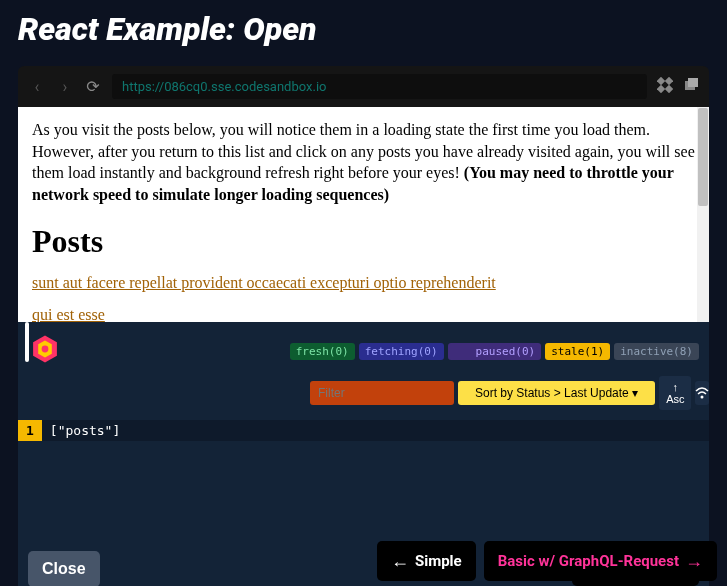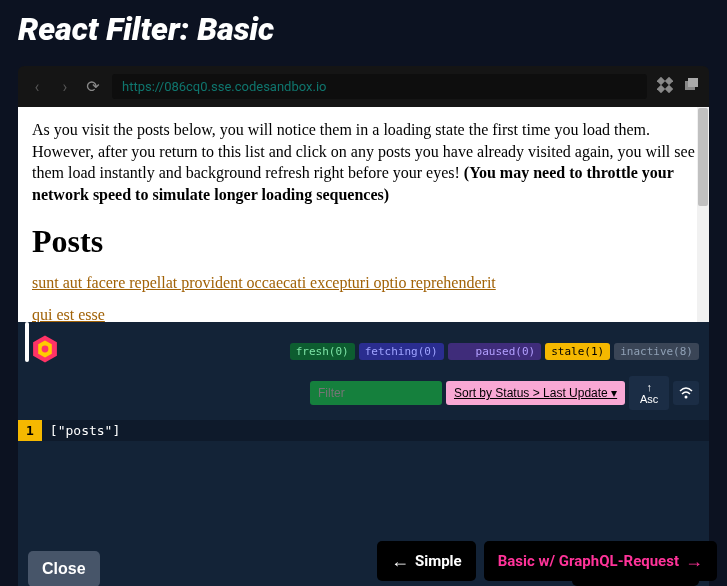--- a/index.html
+++ b/index.html
@@ -20,42 +20,42 @@
 .devtools-header { display: flex; align-items: center; padding: 10px 10px 6px; }
 .react-logo { margin-right: auto; }
 .status-badges { display: flex; gap: 4px; }
 .badge { font-size: 11px; padding: 2px 6px; border-radius: 3px; font-family: monospace; }
 .badge-fresh { background: #0d5d30; color: #7de3a6; }
 .badge-fetching { background: #2a2d8f; color: #9fa3ff; }
 .badge-paused { background: #3f2c7a; color: #b29fff; padding-left: 28px; }
 .badge-stale { background: #f5b800; color: #000; }
 .badge-inactive { background: #3a4556; color: #8fa0b5; }
 .devtools-controls { display: flex; align-items: center; gap: 4px; padding: 0 10px 10px 292px; }
-.filter-input { background: #15803d; border: none; padding: 5px 8px; font-size: 12px; border-radius: 3px; width: 132px; }
-.sort-btn { background: #f9a8d4; border: none; padding: 5px 8px; font-size: 12px; border-radius: 3px; cursor: pointer; white-space: nowrap; text-decoration: underline; }
+.filter-input { background: #c2410c; border: none; padding: 5px 8px; font-size: 12px; border-radius: 3px; width: 144px; }
+.sort-btn { background: #fde047; border: none; padding: 5px 17px; font-size: 12px; border-radius: 3px; cursor: pointer; white-space: nowrap; }
 .asc-btn { background: #1b2d45; color: #fff; border: none; padding: 5px 7px; font-size: 11px; border-radius: 3px; cursor: pointer; }
 .wifi-btn { background: #1b2d45; color: #fff; border: none; width: 26px; height: 24px; border-radius: 3px; cursor: pointer; display: flex; align-items: center; justify-content: center; }
 .query-row { display: flex; align-items: center; background: #0e1a2b; }
 .query-count { background: #f5b800; color: #000; font-family: monospace; font-weight: bold; padding: 3px 8px; font-size: 13px; }
 .query-key { color: #fff; font-family: monospace; font-size: 13px; padding: 3px 8px; }
 .devtools-body { height: 100px; }
 .devtools-footer { display: flex; padding: 10px; gap: 8px; align-items: center; }
 .close-btn { background: #475569; color: #fff; border: none; padding: 9px 14px; font-size: 16px; font-weight: bold; border-radius: 5px; cursor: pointer; }
 .open-sandbox-btn { background: #000; color: #fff; border: none; padding: 9px 14px; font-size: 14px; font-weight: bold; border-radius: 5px; cursor: pointer; margin-left: auto; }
 .side-handle { position: absolute; left: 25px; top: 322px; width: 4px; height: 40px; background: #fff; border-radius: 3px; }
 .nav-pills { position: absolute; bottom: 5px; right: 10px; display: flex; gap: 8px; }
 .pill { display: flex; align-items: center; gap: 6px; padding: 9px 14px; border-radius: 5px; font-size: 15px; font-weight: bold; cursor: pointer; }
 .pill-prev { background: #000; color: #fff; }
 .pill-next { background: #000; color: #ff3399; gap: 6px; }
 .arrow { font-size: 18px; font-weight: bold; }
 </style>
 </head>
 <body>
 
-<h1 class="page-title">React Filter: Basic</h1>
+<h1 class="page-title">React Example: Open</h1>
 
 <div class="browser-chrome">
   <div class="nav-bar">
     <span class="nav-btn disabled">‹</span>
     <span class="nav-btn disabled">›</span>
     <span class="nav-btn">⟳</span>
     <div class="url-bar">https://086cq0.sse.codesandbox.io</div>
     <span><svg width="16" height="16" viewBox="0 0 16 16">
           <rect x="1" y="1" width="6" height="6" fill="#888" transform="rotate(45 4 4)"></rect>
           <rect x="9" y="1" width="6" height="6" fill="#888" transform="rotate(45 12 4)"></rect>

